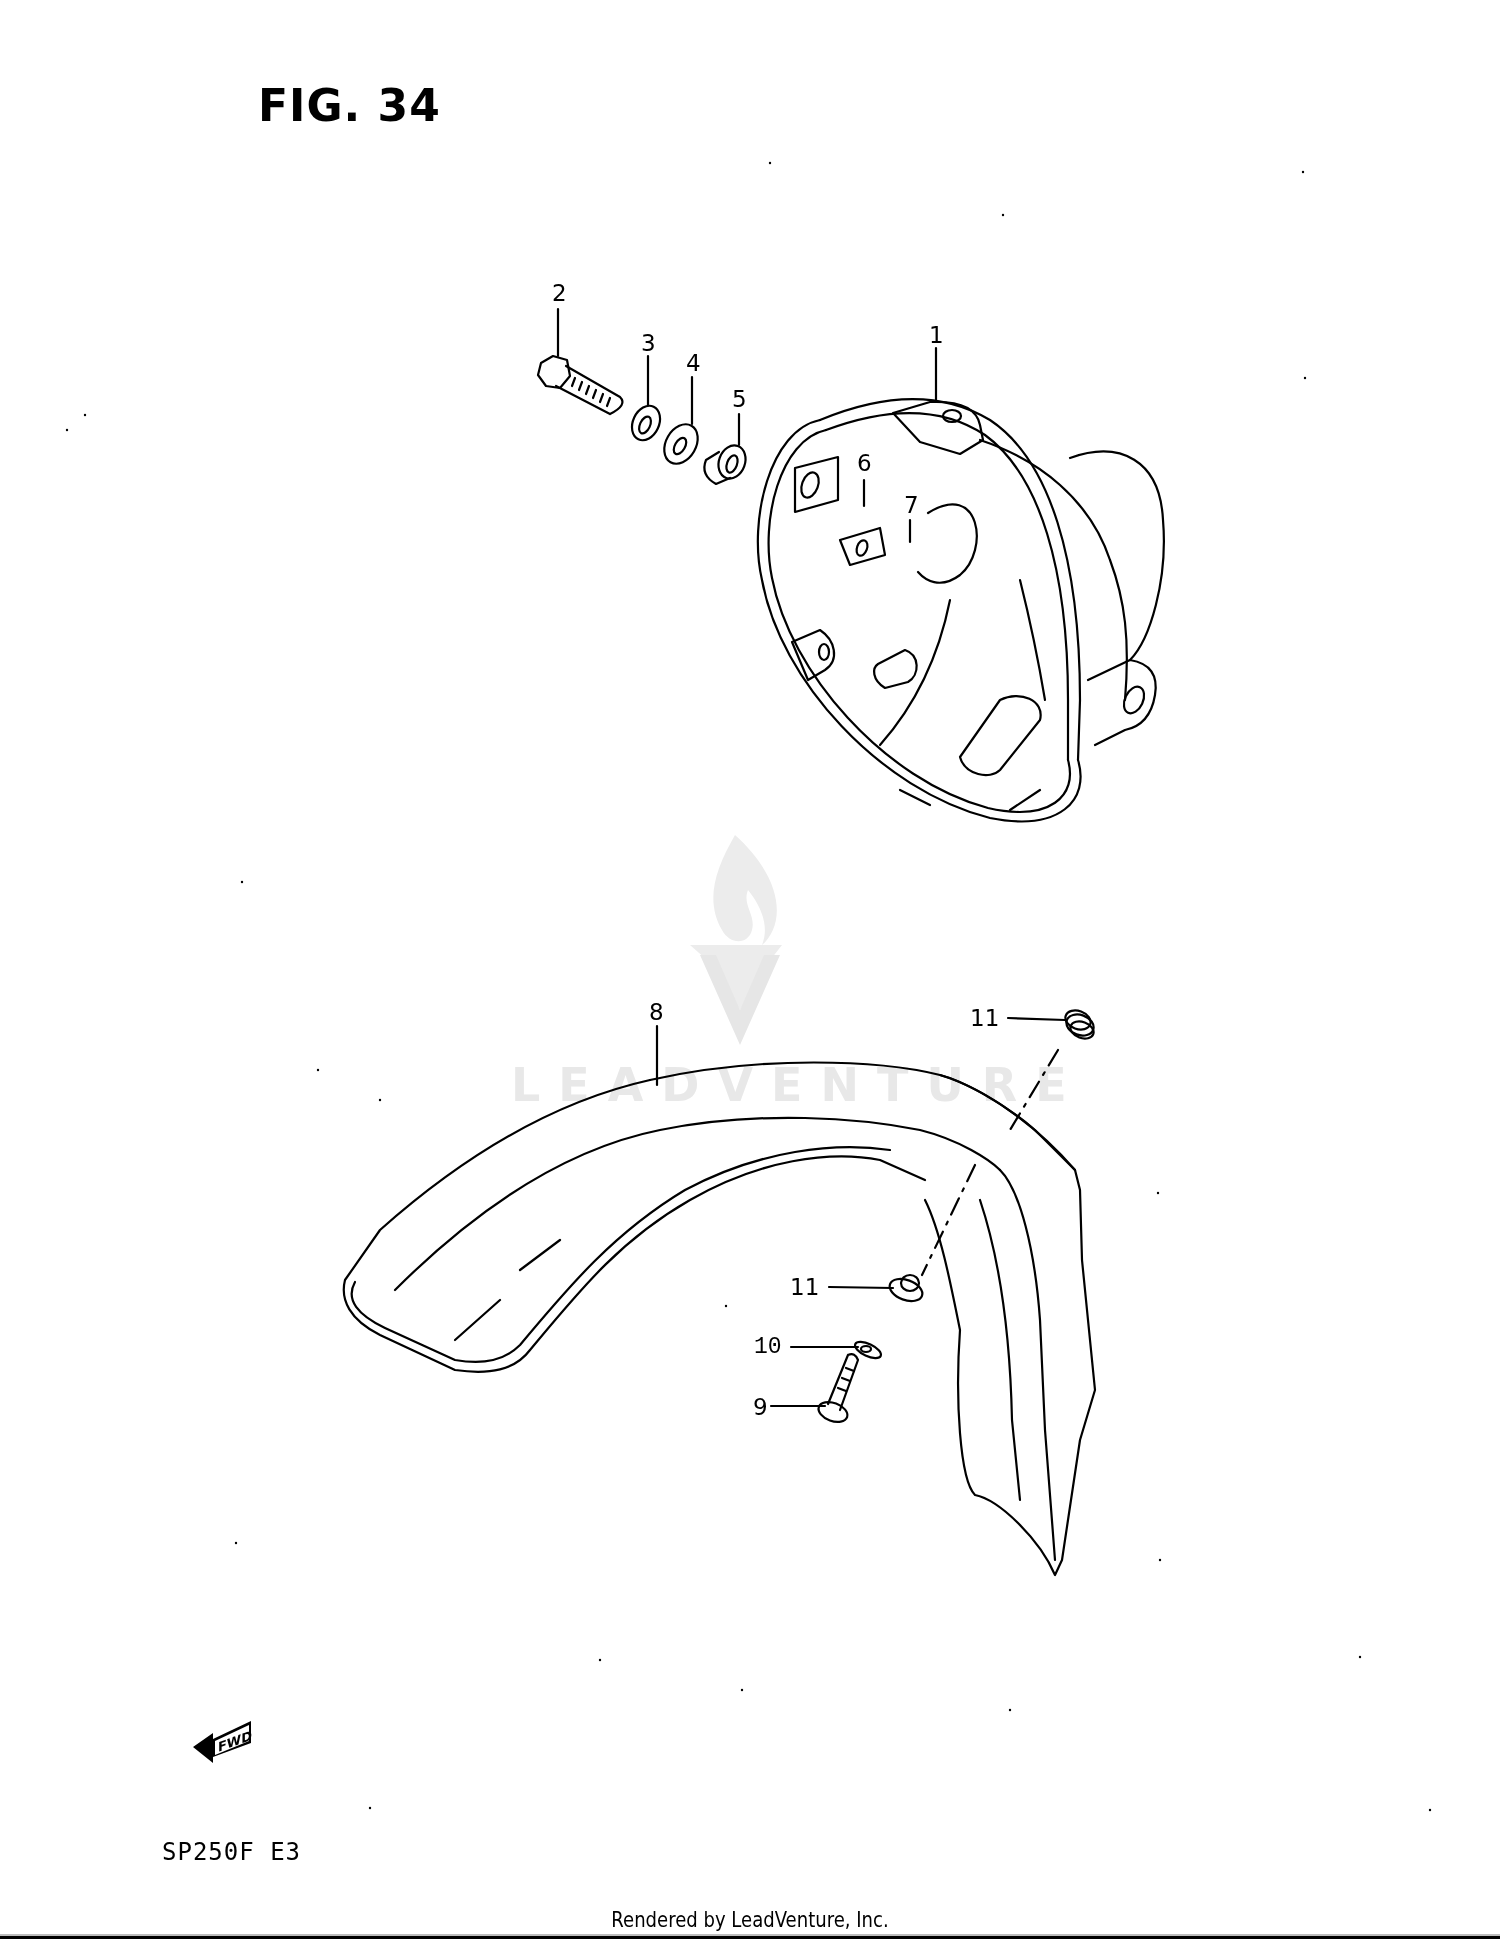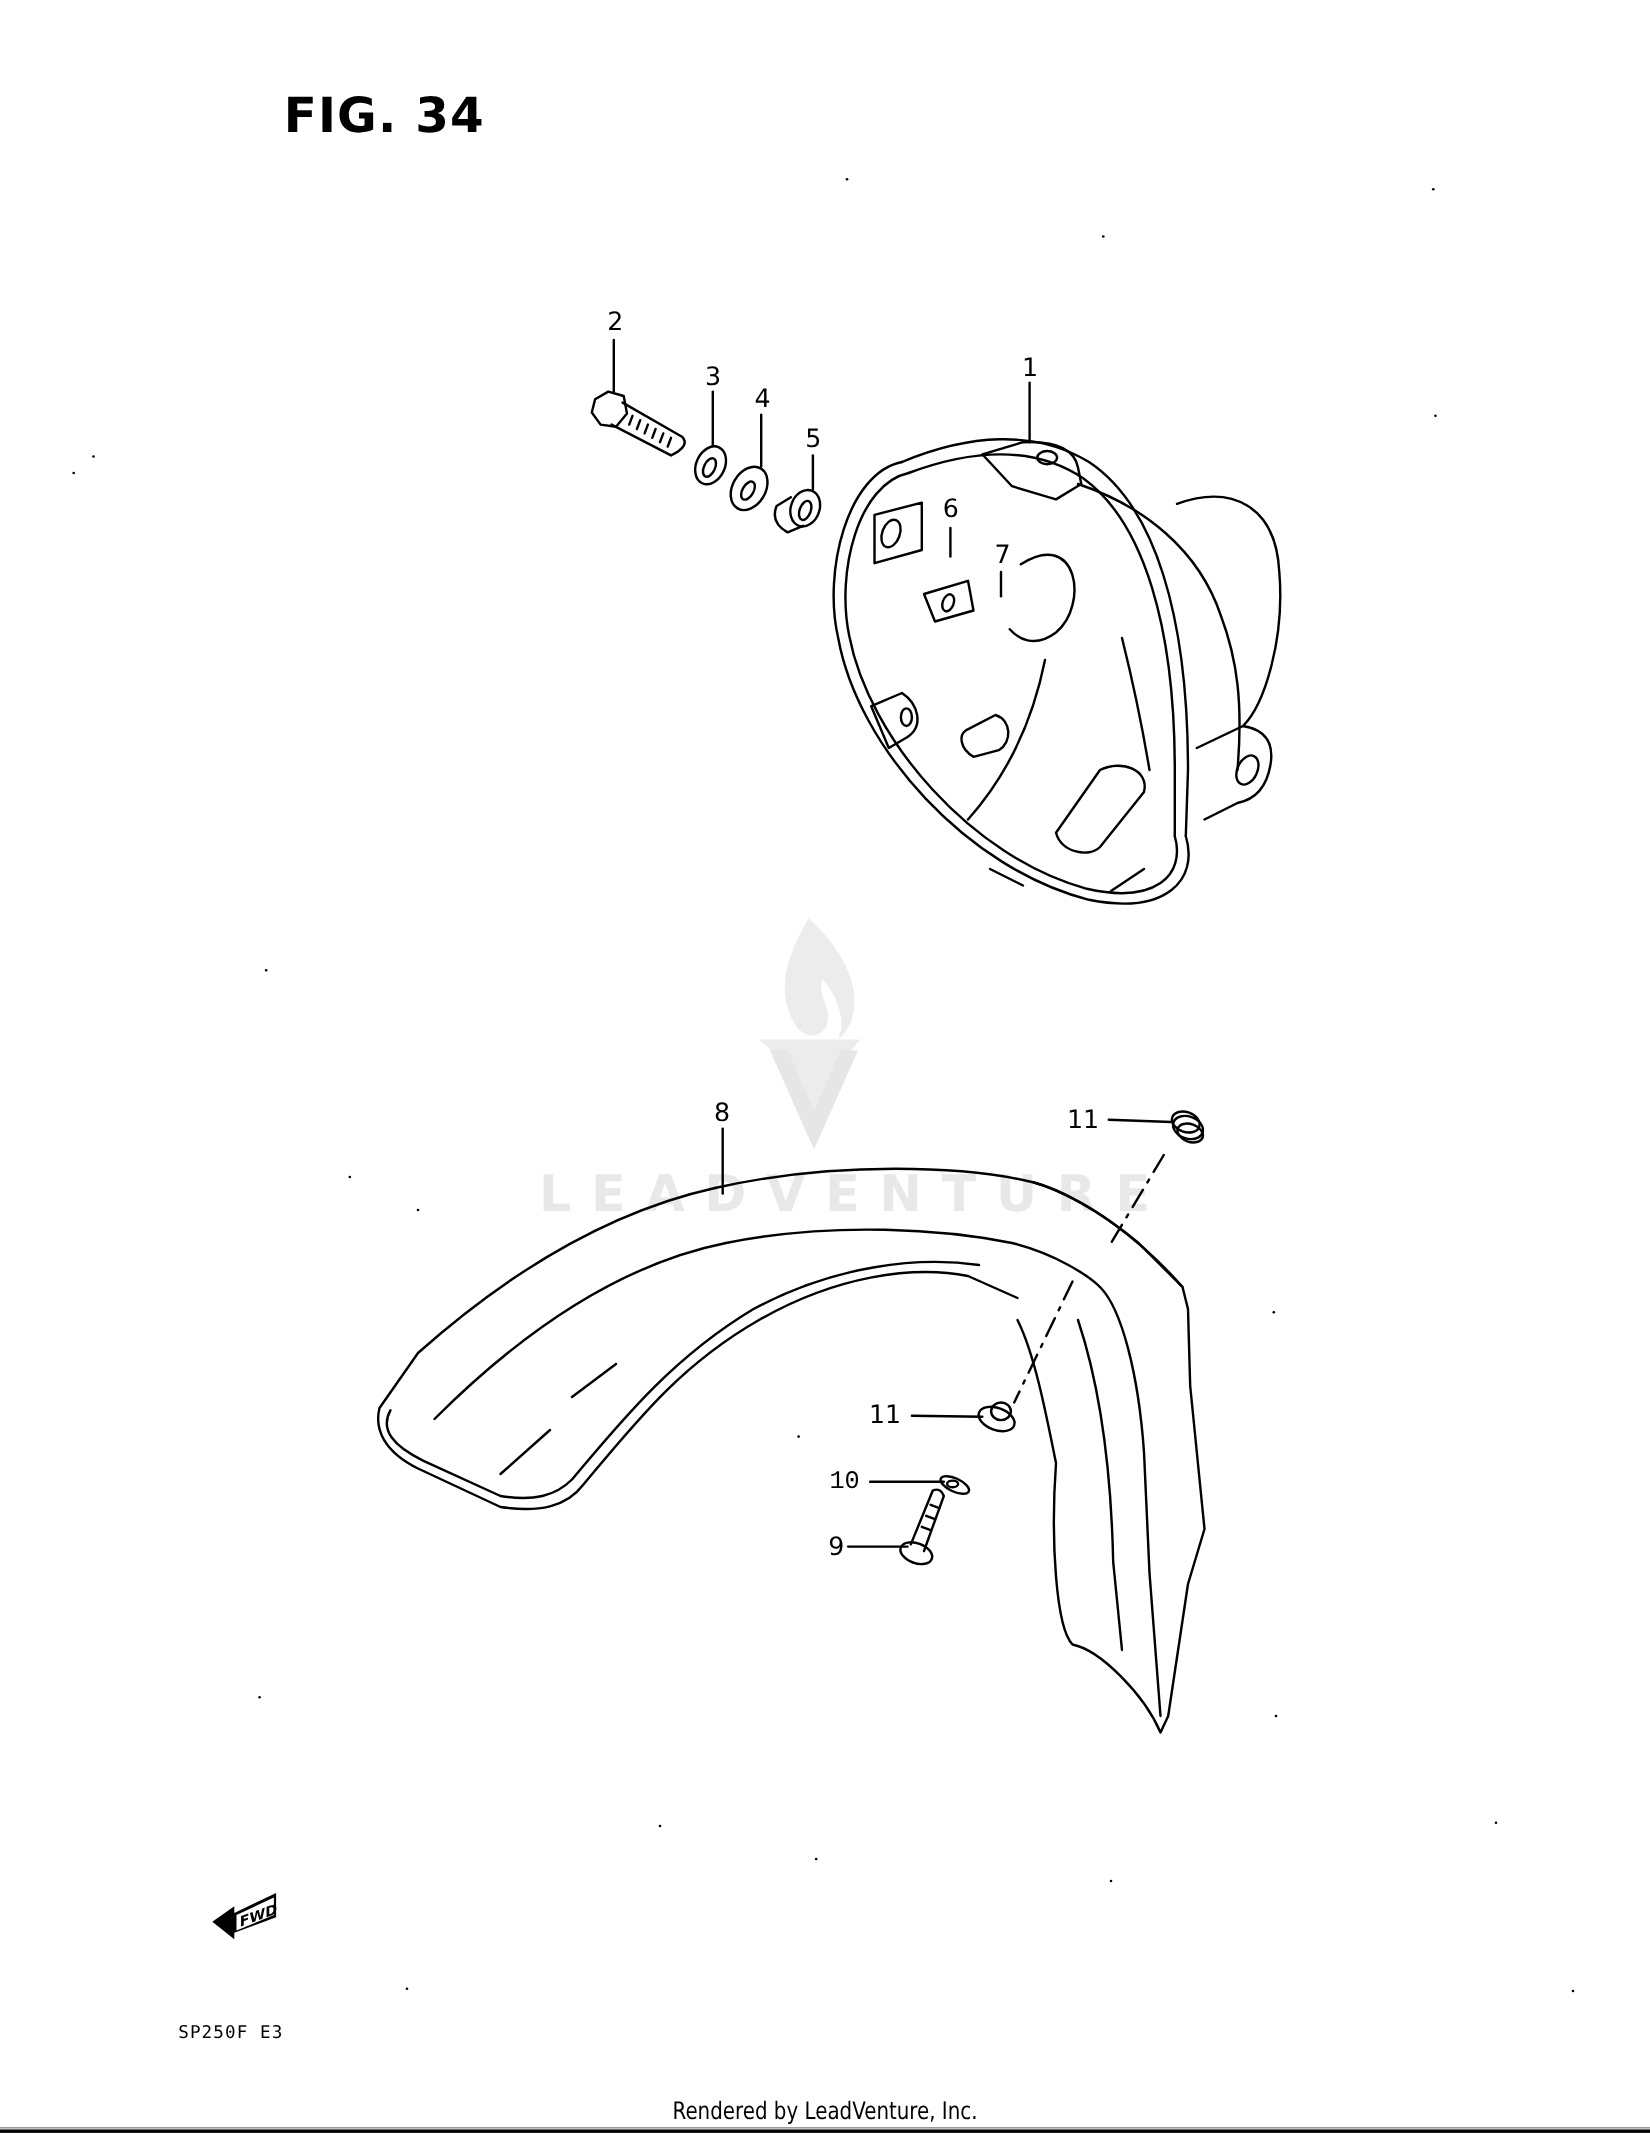--- a/index.html
+++ b/index.html
@@ -1,24 +1,24 @@
 <!DOCTYPE html>
 <html><head>
   <meta charset="utf-8">
   <style>
     html, body { margin: 0; padding: 0; background: #ffffff; }
     body { width: 1500px; height: 1941px; position: relative; overflow: hidden; font-family: "DejaVu Sans", sans-serif; color: #000; }
     .abs { position: absolute; }
     .fig-title { left: 258px; top: 80px; font-family: "DejaVu Sans", sans-serif; font-weight: bold; font-size: 44px; letter-spacing: 1px; }
     .callout { font-family: "DejaVu Sans", sans-serif; font-size: 23px; line-height: 1; }
-    .model-code { left: 162px; top: 1838px; font-family: "DejaVu Sans Mono", monospace; font-size: 16px; letter-spacing: 1px; }
+    .model-code { left: 162px; top: 1838px; font-family: "DejaVu Sans Mono", monospace; font-size: 24px; letter-spacing: 1px; }
     .footer-text { left: 0; width: 1500px; top: 1907px; text-align: center; font-family: "DejaVu Sans", sans-serif; font-size: 22px; transform: scaleX(0.82); }
     .footer-rule { left: 0; top: 1934px; width: 1500px; height: 3px; background: #000; border-top: 2px solid #bdbdbd; }
     svg.drawing { position: absolute; left: 0; top: 0; }
-    .wm-text { left: 490px; top: 1058px; font-family: "DejaVu Sans", sans-serif; font-size: 46px; letter-spacing: 18px; color: #e8e8e8; font-weight: bold; }
+    .wm-text { left: 511px; top: 1058px; font-family: "DejaVu Sans", sans-serif; font-size: 46px; letter-spacing: 18px; color: #e8e8e8; font-weight: bold; }
   </style>
 </head>
 <body>
 
 <div class="abs wm-text">LEADVENTURE</div>
 
 <svg class="drawing" width="1500" height="1941" viewBox="0 0 1500 1941">
 
   <g fill="#ececec" stroke="none">
     <path d="M735 835 C715 870 705 900 722 930 C730 945 748 945 752 930 C756 915 742 905 748 890 C760 905 770 925 762 945 C785 925 785 880 735 835 Z"></path>

